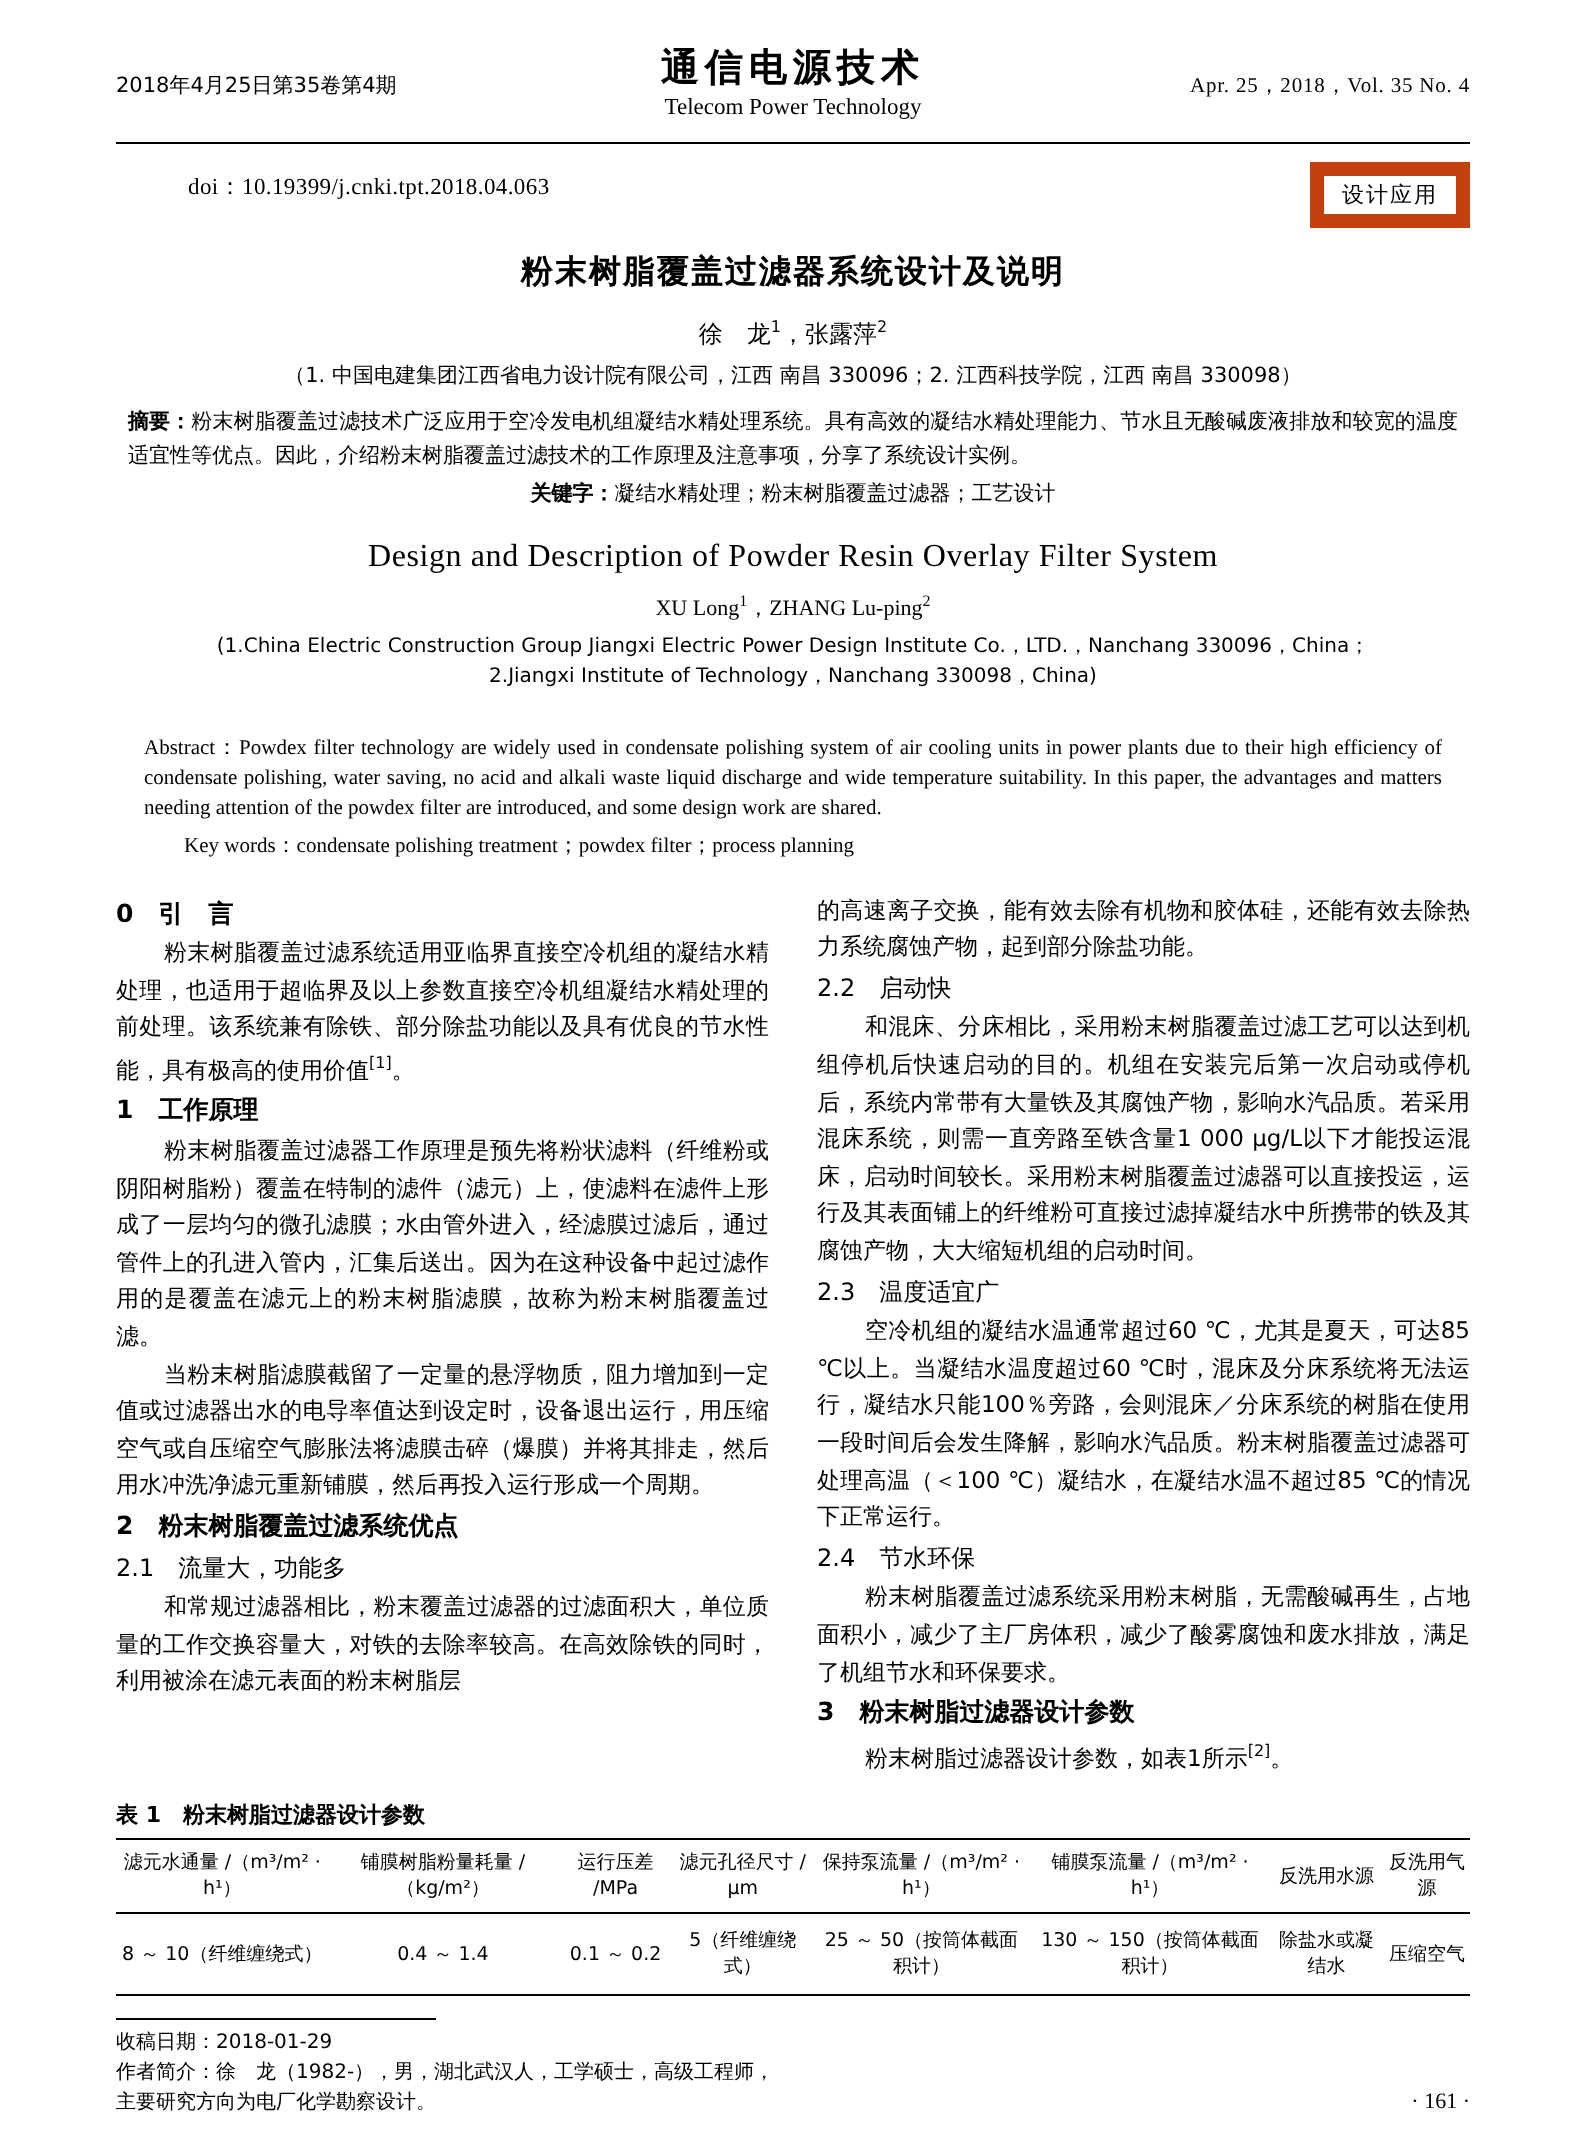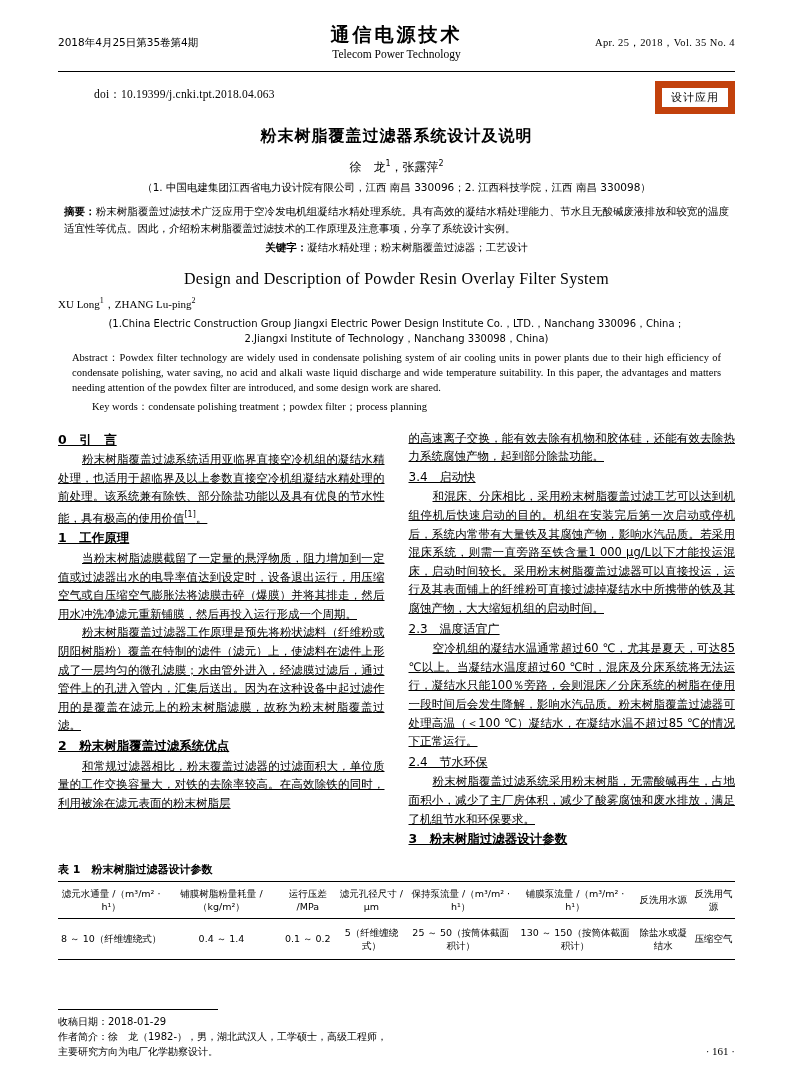--- a/index.html
+++ b/index.html
@@ -107,52 +107,52 @@
     text-align:center;
   }
   .title-en{
     text-align:center;
     font-size:16px;
     font-family:"Liberation Serif", serif;
     margin:14px 0 8px 0;
     letter-spacing:.3px;
   }
   .authors-en{
+    text-align:center;
     font-size:11px;
     font-family:"Liberation Serif", serif;
     margin-bottom:4px;
   }
   .authors-en sup{font-size:8px;}
   .affil-en{
     text-align:center;
     font-size:10px;
     font-family:"DejaVu Sans", sans-serif;
     line-height:15px;
-    margin-bottom:4px;
+    margin-bottom:21px;
   }
   .abs-en{
     font-size:10.5px;
     font-family:"Liberation Serif", serif;
     line-height:15px;
     text-align:justify;
     margin:0 14px;
   }
   .kw-en{
     font-size:10.5px;
     font-family:"Liberation Serif", serif;
     line-height:16px;
     margin:4px 14px 0 14px;
     text-indent:20px;
   }
   
   .cols{
     display:flex;
     margin-top:14px;
     column-gap:24px;
-    text-decoration:underline;
   }
   .col{
     width:327px;
     font-family:"DejaVu Sans", sans-serif;
     font-size:11.5px;
     line-height:18.6px;
     text-align:justify;
   }
   .h1{
     font-weight:bold;
@@ -274,40 +274,44 @@
 
   <div class="cols">
 
     <div class="col">
       <div class="h1">0　引　言</div>
       <p class="p">
         <span>粉末树脂覆盖过滤系统适用亚临界直接空冷机组的凝结水精处理，也适用于超临界及以上参数直接空冷机组凝结水精处理的前处理。该系统兼有除铁、部分除盐功能以及具有优良的节水性能，具有极高的使用价值</span><sup>[1]</sup><span>。</span>
       </p>
 
       <div class="h1">1　工作原理</div>
+      <p class="p">粉末树脂覆盖过滤器工作原理是预先将粉状滤料（纤维粉或阴阳树脂粉）覆盖在特制的滤件（滤元）上，使滤料在滤件上形成了一层均匀的微孔滤膜；水由管外进入，经滤膜过滤后，通过管件上的孔进入管内，汇集后送出。因为在这种设备中起过滤作用的是覆盖在滤元上的粉末树脂滤膜，故称为粉末树脂覆盖过滤。</p>
       <p class="p">当粉末树脂滤膜截留了一定量的悬浮物质，阻力增加到一定值或过滤器出水的电导率值达到设定时，设备退出运行，用压缩空气或自压缩空气膨胀法将滤膜击碎（爆膜）并将其排走，然后用水冲洗净滤元重新铺膜，然后再投入运行形成一个周期。</p>
-      <p class="p">粉末树脂覆盖过滤器工作原理是预先将粉状滤料（纤维粉或阴阳树脂粉）覆盖在特制的滤件（滤元）上，使滤料在滤件上形成了一层均匀的微孔滤膜；水由管外进入，经滤膜过滤后，通过管件上的孔进入管内，汇集后送出。因为在这种设备中起过滤作用的是覆盖在滤元上的粉末树脂滤膜，故称为粉末树脂覆盖过滤。</p>
 
       <div class="h1">2　粉末树脂覆盖过滤系统优点</div>
+      <div class="h2">2.1　流量大，功能多</div>
       <p class="p">和常规过滤器相比，粉末覆盖过滤器的过滤面积大，单位质量的工作交换容量大，对铁的去除率较高。在高效除铁的同时，利用被涂在滤元表面的粉末树脂层</p>
     </div>
 
     <div class="col">
       <p class="p" style="text-indent:0">的高速离子交换，能有效去除有机物和胶体硅，还能有效去除热力系统腐蚀产物，起到部分除盐功能。</p>
 
-      <div class="h2">3.4　启动快</div>
+      <div class="h2">2.2　启动快</div>
       <p class="p">和混床、分床相比，采用粉末树脂覆盖过滤工艺可以达到机组停机后快速启动的目的。机组在安装完后第一次启动或停机后，系统内常带有大量铁及其腐蚀产物，影响水汽品质。若采用混床系统，则需一直旁路至铁含量1 000 μg/L以下才能投运混床，启动时间较长。采用粉末树脂覆盖过滤器可以直接投运，运行及其表面铺上的纤维粉可直接过滤掉凝结水中所携带的铁及其腐蚀产物，大大缩短机组的启动时间。</p>
 
       <div class="h2">2.3　温度适宜广</div>
       <p class="p">空冷机组的凝结水温通常超过60 ℃，尤其是夏天，可达85 ℃以上。当凝结水温度超过60 ℃时，混床及分床系统将无法运行，凝结水只能100％旁路，会则混床／分床系统的树脂在使用一段时间后会发生降解，影响水汽品质。粉末树脂覆盖过滤器可处理高温（＜100 ℃）凝结水，在凝结水温不超过85 ℃的情况下正常运行。</p>
 
       <div class="h2">2.4　节水环保</div>
       <p class="p">粉末树脂覆盖过滤系统采用粉末树脂，无需酸碱再生，占地面积小，减少了主厂房体积，减少了酸雾腐蚀和废水排放，满足了机组节水和环保要求。</p>
 
       <div class="h1">3　粉末树脂过滤器设计参数</div>
+      <p class="p">
+        <span>粉末树脂过滤器设计参数，如表1所示</span><sup>[2]</sup><span>。</span>
+      </p>
     </div>
   </div>
 
   <div class="tbl-wrap">
     <div class="tbl-title">表 1　粉末树脂过滤器设计参数</div>
     <table class="data">
       <thead>
         <tr>
           <th>滤元水通量 /（m³/m² · h¹）</th>
           <th>铺膜树脂粉量耗量 /（kg/m²）</th>

